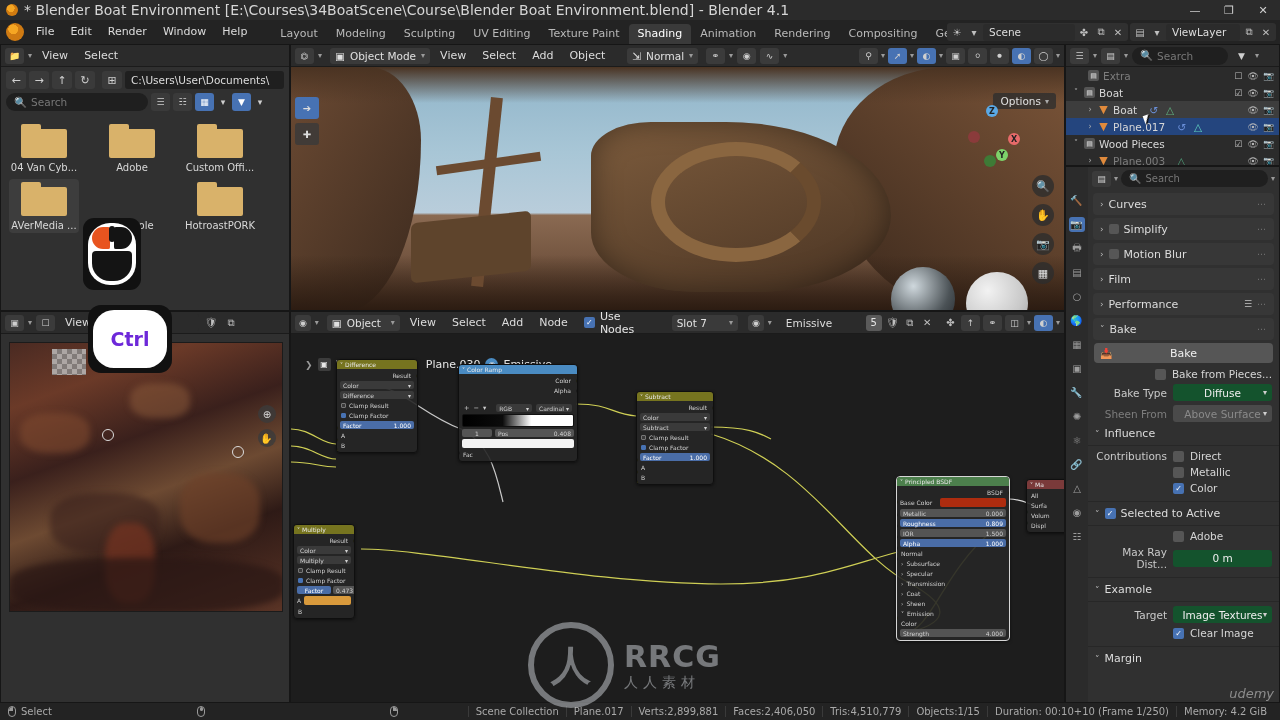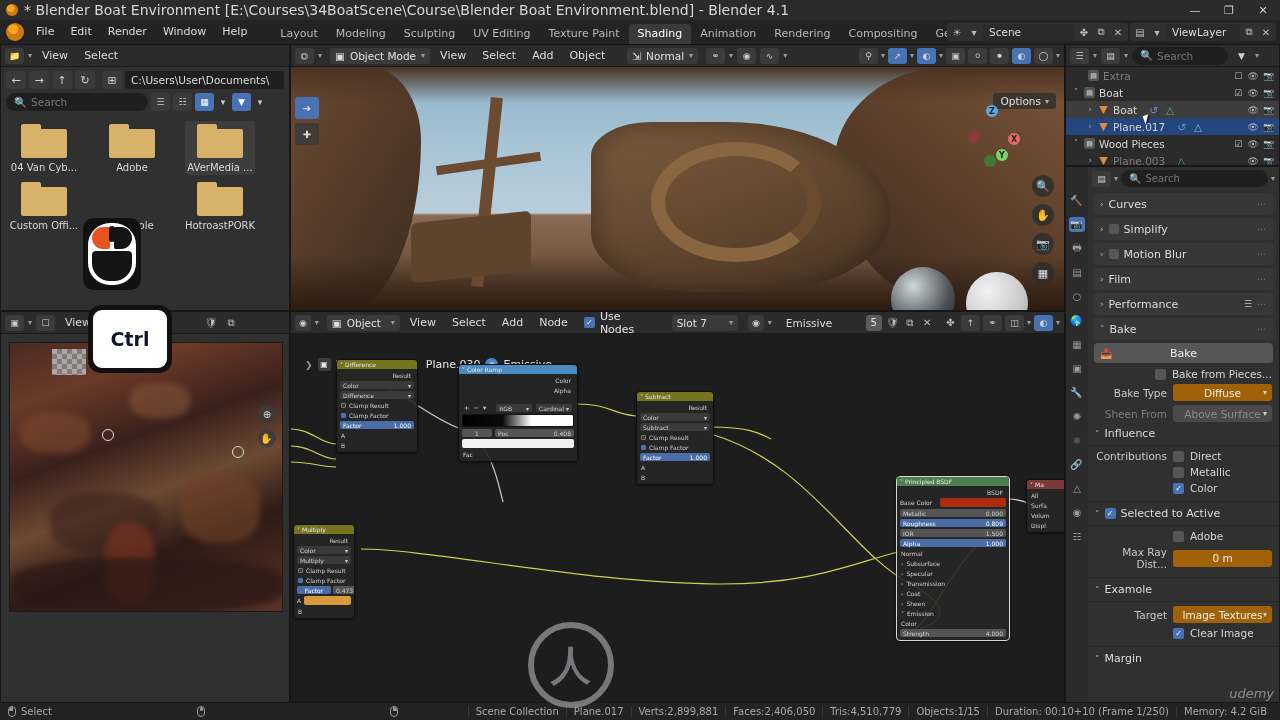--- a/index.html
+++ b/index.html
@@ -156,21 +156,21 @@
   .prop-body { position:absolute; left:22px; top:0; right:0; bottom:0; overflow:hidden; }
   .prop-search { display:flex; align-items:center; gap:3px; padding:3px 4px; }
   .psearch-box { flex:1; height:17px; background:#1f1f1f; border-radius:9px; display:flex;
     align-items:center; gap:4px; padding:0 8px; font-size:10px; color:#777; }
   .pgroup { background:#373737; border-radius:4px; margin:3px 5px; height:22px; display:flex;
     align-items:center; gap:5px; padding:0 7px; font-size:11px; color:#dcdcdc; position:relative;}
   .pgroup .dots { position:absolute; right:7px; color:#6f6f6f; font-size:9px; letter-spacing:1px;}
   .pg-chk { width:10px; height:10px; background:#565656; border-radius:2px; }
   .prow { display:flex; align-items:center; padding:2px 7px; gap:6px; font-size:10.5px; }
   .plabel { width:72px; text-align:right; color:#c9c9c9; flex:none; }
-  .pval { flex:1; height:17px; background:#a16207; border-radius:3px; display:flex;
+  .pval { flex:1; height:17px; background:#14532d; border-radius:3px; display:flex;
     align-items:center; justify-content:center; font-size:10.5px; color:#eee; position:relative;}
   .pval .ar { position:absolute; right:5px; color:#cfcfcf; font-size:8px; }
   .pval.dis { background:#4a4a4a; color:#8a8a8a; }
   .pbtn { margin:3px 6px; height:20px; background:#565656; border-radius:4px; display:flex;
     align-items:center; justify-content:center; font-size:11px; color:#efefef; position:relative;}
   .pbtn .ico { position:absolute; left:6px; font-size:10px; }
   .pcheck { display:flex; align-items:center; gap:6px; font-size:10.5px; color:#d5d5d5; }
   .cbox { width:11px; height:11px; border-radius:2px; background:#565656; flex:none;
     display:flex; align-items:center; justify-content:center; font-size:8px; color:#fff;}
   .cbox.on { background:#4772b3; }
@@ -185,21 +185,21 @@
   .mouse-ico:before { content:""; position:absolute; left:0; top:0; width:3.5px; height:4px;
     background:#9a9a9a; border-radius:4px 0 0 0;}
   .mouse-ico.mid:before { left:2px; width:3px; border-radius:2px;}
   .mouse-ico.right:before { left:auto; right:0; border-radius:0 4px 0 0;}
   .sb-right { margin-left:auto; display:flex; align-items:center; padding-right:6px; }
   .sb-right span { padding:0 7px; border-left:1px solid #3a3a3a; white-space:nowrap; }
 
   
   .key-overlay { position:absolute; background:#111; border-radius:13px; padding:5px;
     display:flex; align-items:center; justify-content:center; }
-  .key-inner { background:#fff; color:#0f172a; border-radius:9px; font-size:19px; font-weight:bold;
+  .key-inner { background:#fff; color:#6d28d9; border-radius:21px; font-size:19px; font-weight:bold;
     display:flex; align-items:center; justify-content:center; font-family:"DejaVu Sans",sans-serif;}
   .mouse-overlay { position:absolute; background:#111; border-radius:11px; padding:5px; }
   .mouse-shape { width:48px; height:62px; background:#fff; border-radius:22px; position:relative; overflow:hidden;}
   .mouse-shape .lbtn { position:absolute; left:4px; top:4px; width:18px; height:22px;
     background:#e8541f; border-radius:12px 2px 2px 12px; }
   .mouse-shape .rbtn { position:absolute; right:4px; top:4px; width:18px; height:22px;
     background:#141414; border-radius:2px 12px 12px 2px; }
   .mouse-shape .mwheel { position:absolute; left:21px; top:3px; width:6px; height:16px;
     background:#141414; border-radius:3px;}
   .mouse-shape .body { position:absolute; left:4px; bottom:4px; width:40px; height:30px;
@@ -299,27 +299,27 @@
     </div>
     <div class="fb-grid">
       <div class="fb-cell">
         <div class="folder"></div>
         <div class="fb-label">04 Van Cyb...</div>
       </div>
       <div class="fb-cell">
         <div class="folder"></div>
         <div class="fb-label">Adobe</div>
       </div>
+      <div class="fb-cell">
+        <div class="folder"></div>
+        <div class="fb-label">Custom Offi...</div>
+      </div>
       <div class="fb-cell sel">
         <div class="folder"></div>
         <div class="fb-label">AVerMedia ...</div>
-      </div>
-      <div class="fb-cell">
-        <div class="folder"></div>
-        <div class="fb-label">Custom Offi...</div>
       </div>
       <div class="fb-cell">
         <div class="folder" style="visibility:hidden"></div>
         <div class="fb-label">Examole</div>
       </div>
       <div class="fb-cell">
         <div class="folder"></div>
         <div class="fb-label">HotroastPORK</div>
       </div>
     </div>
@@ -1012,17 +1012,21 @@
         <div class="body"></div>
     </div>
   </div>
 
   <div class="key-overlay" style="left:88px;top:305px;width:84px;height:68px;">
     <div class="key-inner" style="width:100%;height:100%;">Ctrl</div>
   </div>
 
   <div class="watermark">
     <div class="wm-logo">人</div>
+    <div class="wm-text">
+      <div class="l1">RRCG</div>
+      <div class="l2">人人素材</div>
+    </div>
   </div>
 
   <div class="udemy">udemy</div>
 
 </div>
 
 </body></html>

